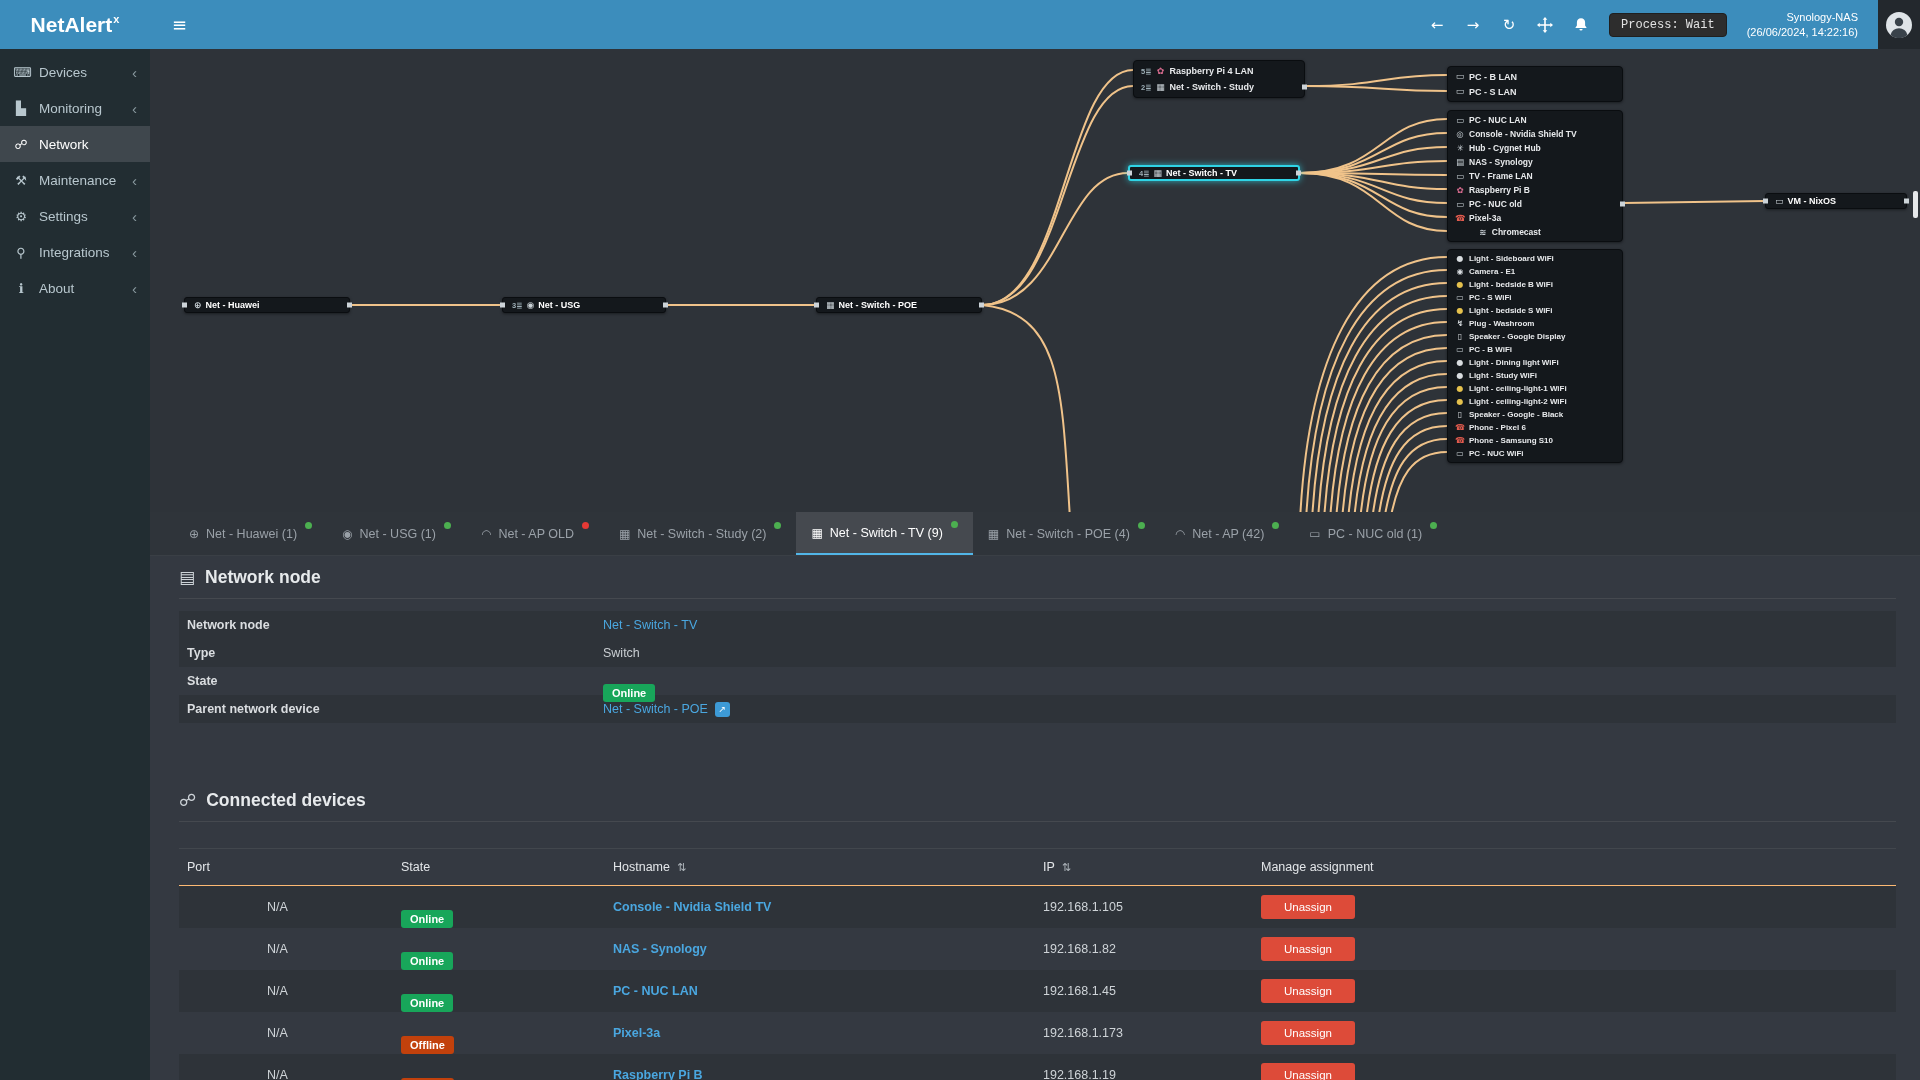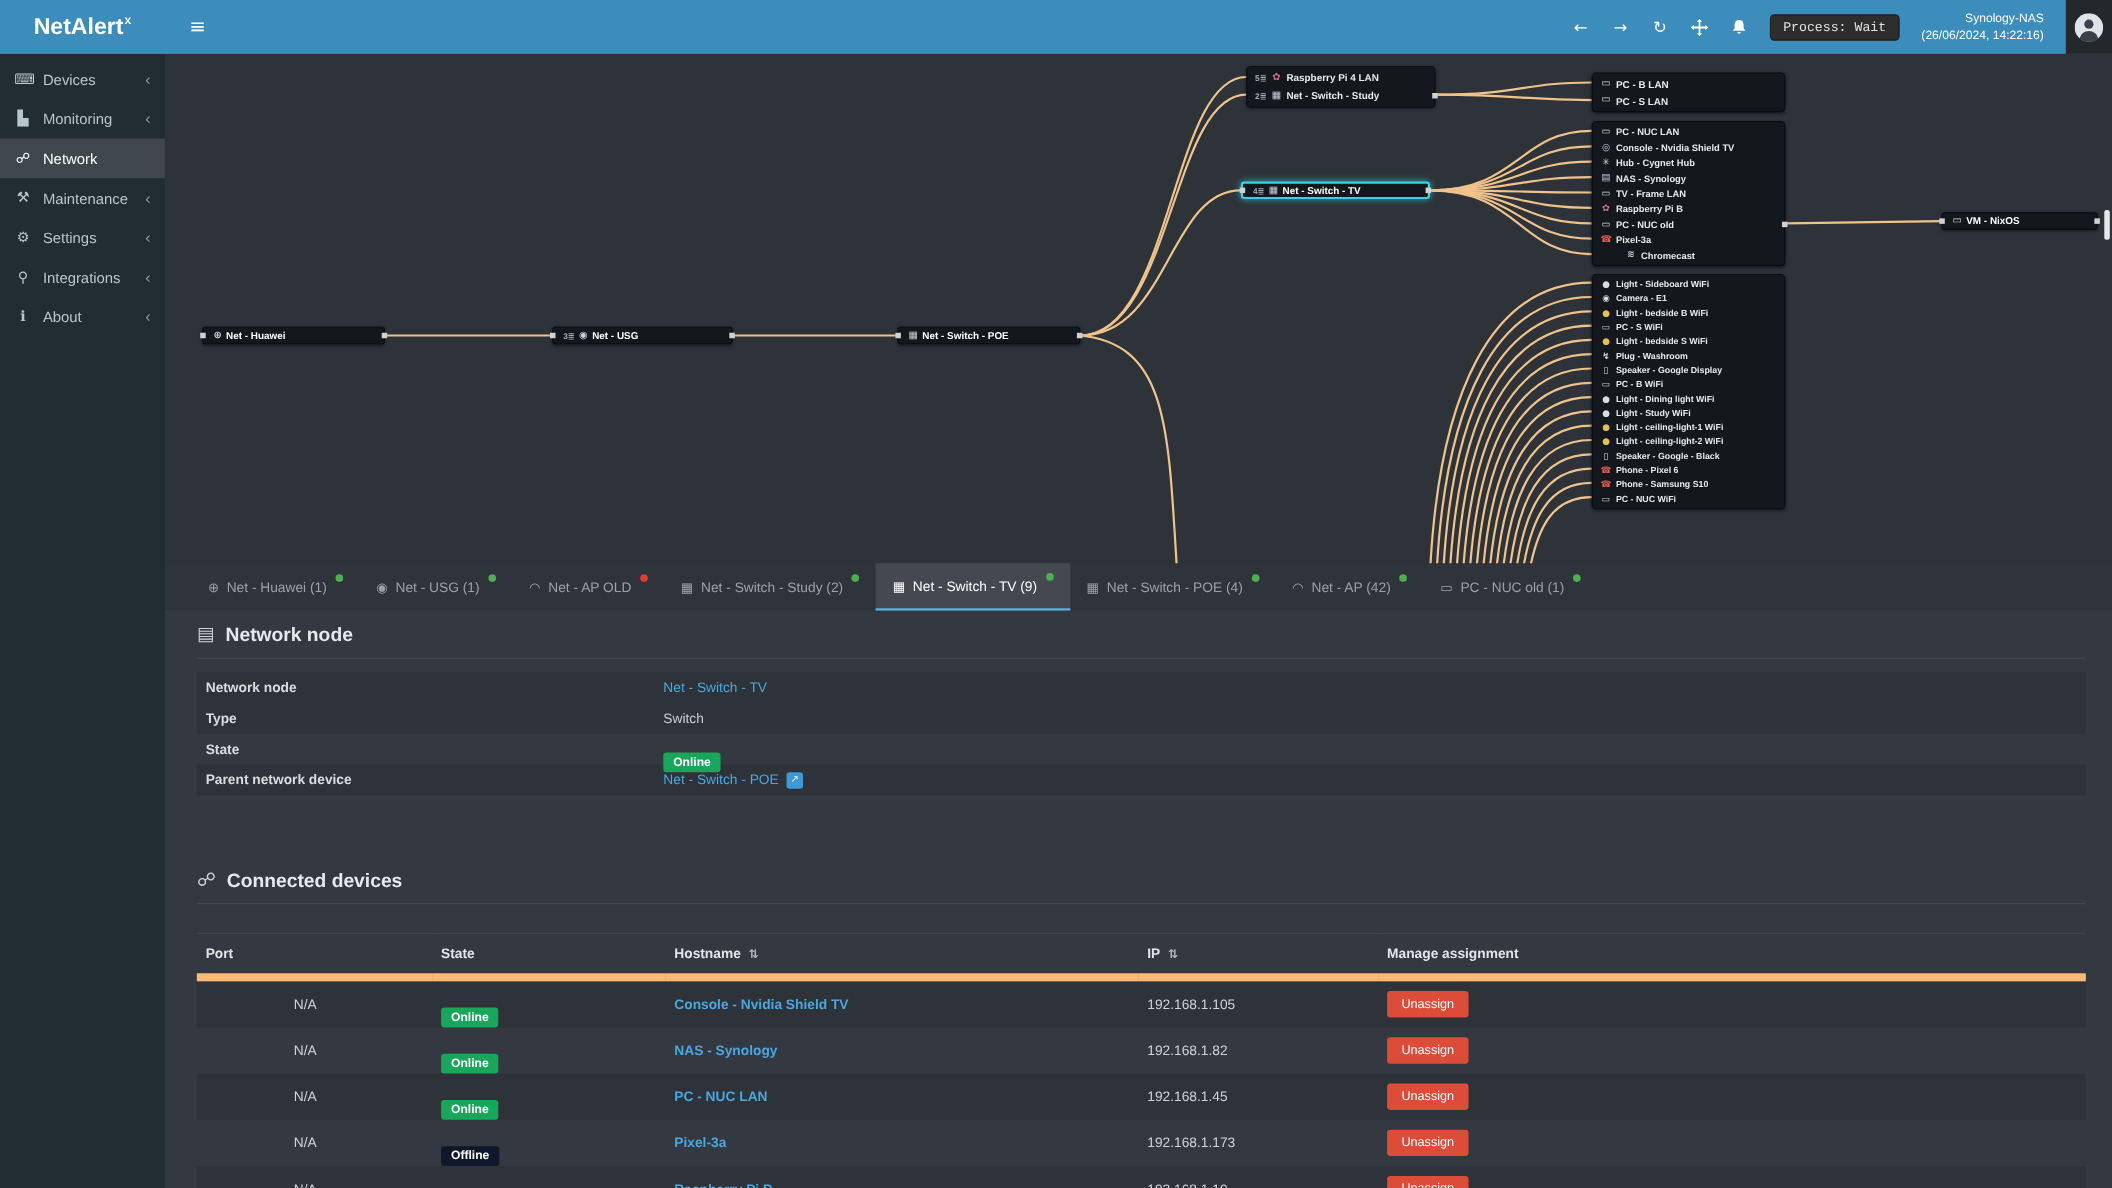--- a/index.html
+++ b/index.html
@@ -70,34 +70,34 @@
   hr.divider { border:none; border-top:1px solid #45494f; margin:8px 0 0 0; }
 
   #info-rows { margin-top:12px; width:1717px; }
   .irow { display:flex; align-items:center; height:28px; font-size:12.5px; }
   .irow.striped { background:#2e3339; }
   .ilabel { width:424px; padding-left:8px; font-weight:bold; color:#dadde0; }
   .ivalue { color:#c9ced2; display:flex; align-items:center; }
   .blink { color:#4aa7e0; }
   .blink.bold { font-weight:bold; }
   .badge { color:#fff; font-size:11px; font-weight:bold; padding:3px 9px; border-radius:3px; display:inline-block;margin-top:24px; }
-  .badge.on { background:#18a65a; } .badge.off { background:#0f172a; }
+  .badge.on { background:#18a65a; } .badge.off { background:#c2410c; }
   .extbox { display:inline-flex; width:15px; height:15px; background:#3d9ad6; color:#fff; border-radius:3px;
             font-size:9px; align-items:center; justify-content:center; margin-left:7px; cursor:pointer;
             font-family:"DejaVu Sans",sans-serif; }
 
   table.dev-table { margin-top:26px; width:1717px; border-collapse:collapse; table-layout:fixed;
                     border-top:1px solid #42474d; }
-  .dev-table th { text-align:left; font-size:12.5px; font-weight:bold; color:#e3e6e9;
-                  padding:11px 8px; border-bottom:7px solid #fdba74; }
+  .dev-table th { text-align:left; font-size:12.5px; font-weight:normal; color:#e3e6e9;
+                  padding:11px 8px; border-bottom:1px solid #fdba74; }
   .dev-table td { height:38px; padding:0 8px; font-size:12.5px; color:#ced3d7; vertical-align:middle; }
   .dev-table tr.striped { background:#2e3339; }
   .c-port { padding-left:88px !important; }
   .sort { margin-left:7px; color:#aeb5bb; font-size:11px; cursor:pointer; font-family:"DejaVu Sans",sans-serif; }
-  .unassign { background:#dd4b39; border:none; color:#fff; font-size:11.5px; padding:6px 13px;
+  .unassign { background:#dd4b39; border:none; color:#fff; font-size:11.5px; padding:6px 23px;
               border-radius:3px; cursor:pointer; font-family:"Liberation Sans",sans-serif; }
 </style>
 </head>
 <body>
 
 <div class="topbar">
   <div class="logo">
       <span>NetAlert</span>
       <sup>x</sup>
     </div>

